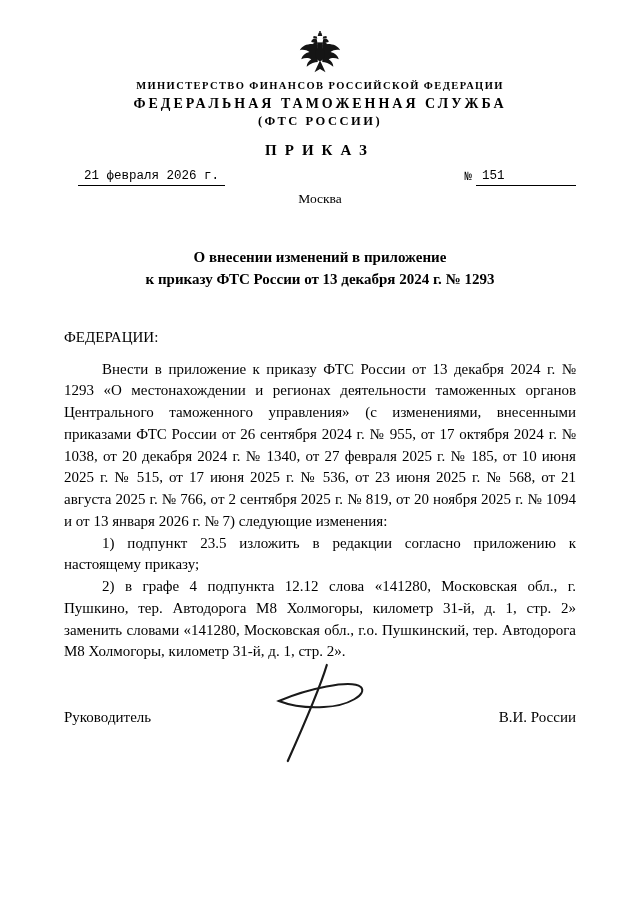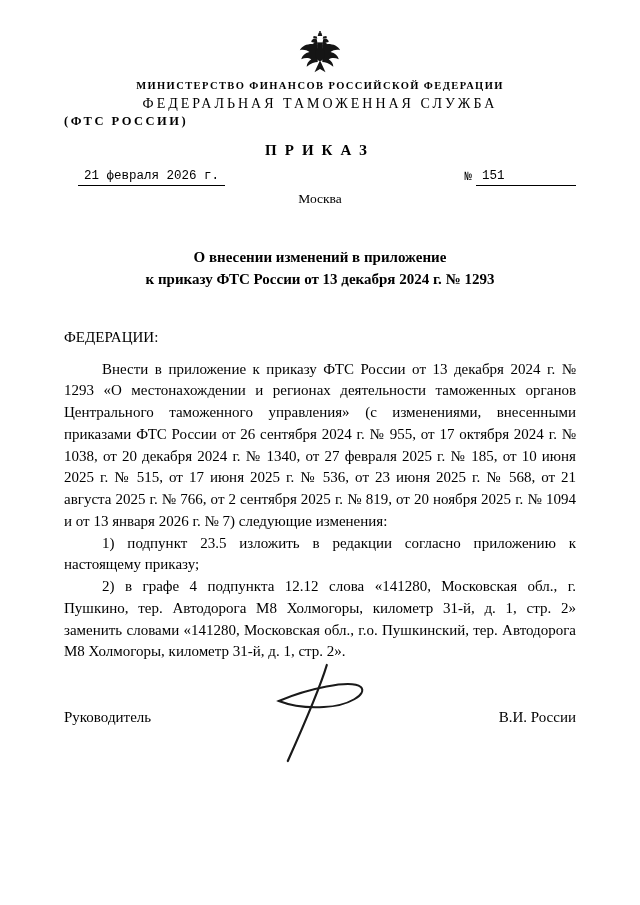--- a/index.html
+++ b/index.html
@@ -24,27 +24,28 @@
   .h-ministry {
     text-align: center;
     font-weight: bold;
     font-size: 10.5px;
     letter-spacing: 1.4px;
     margin-top: 2px;
     white-space: nowrap;
   }
   .h-agency {
     text-align: center;
-    font-weight: normal;
+    font-weight: bold;
     font-size: 14px;
     letter-spacing: 3px;
     margin-top: 5px;
     white-space: nowrap;
   }
   .h-abbr {
+    text-align: center;
     font-weight: bold;
     font-size: 12.5px;
     letter-spacing: 2.5px;
     margin-top: 2px;
   }
   .h-doctype {
     text-align: center;
     font-weight: bold;
     font-size: 15px;
     letter-spacing: 8px;

